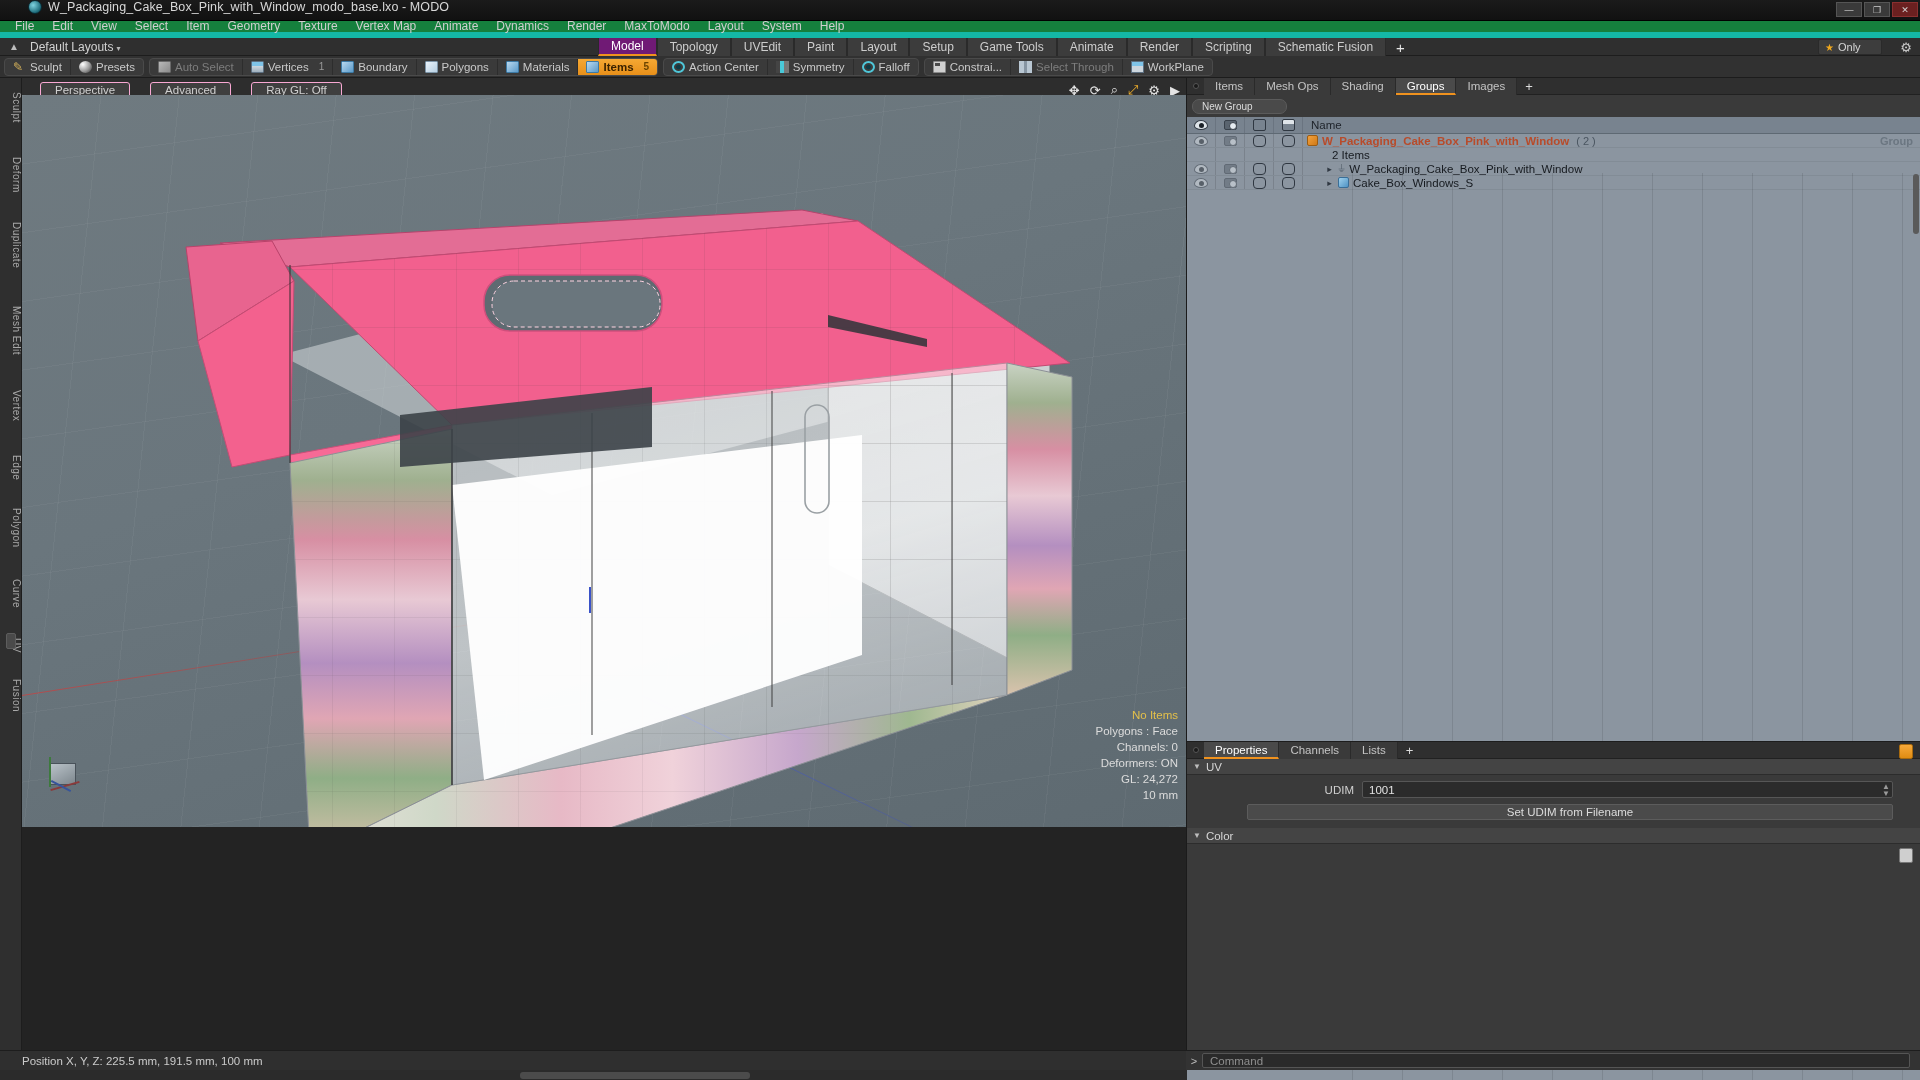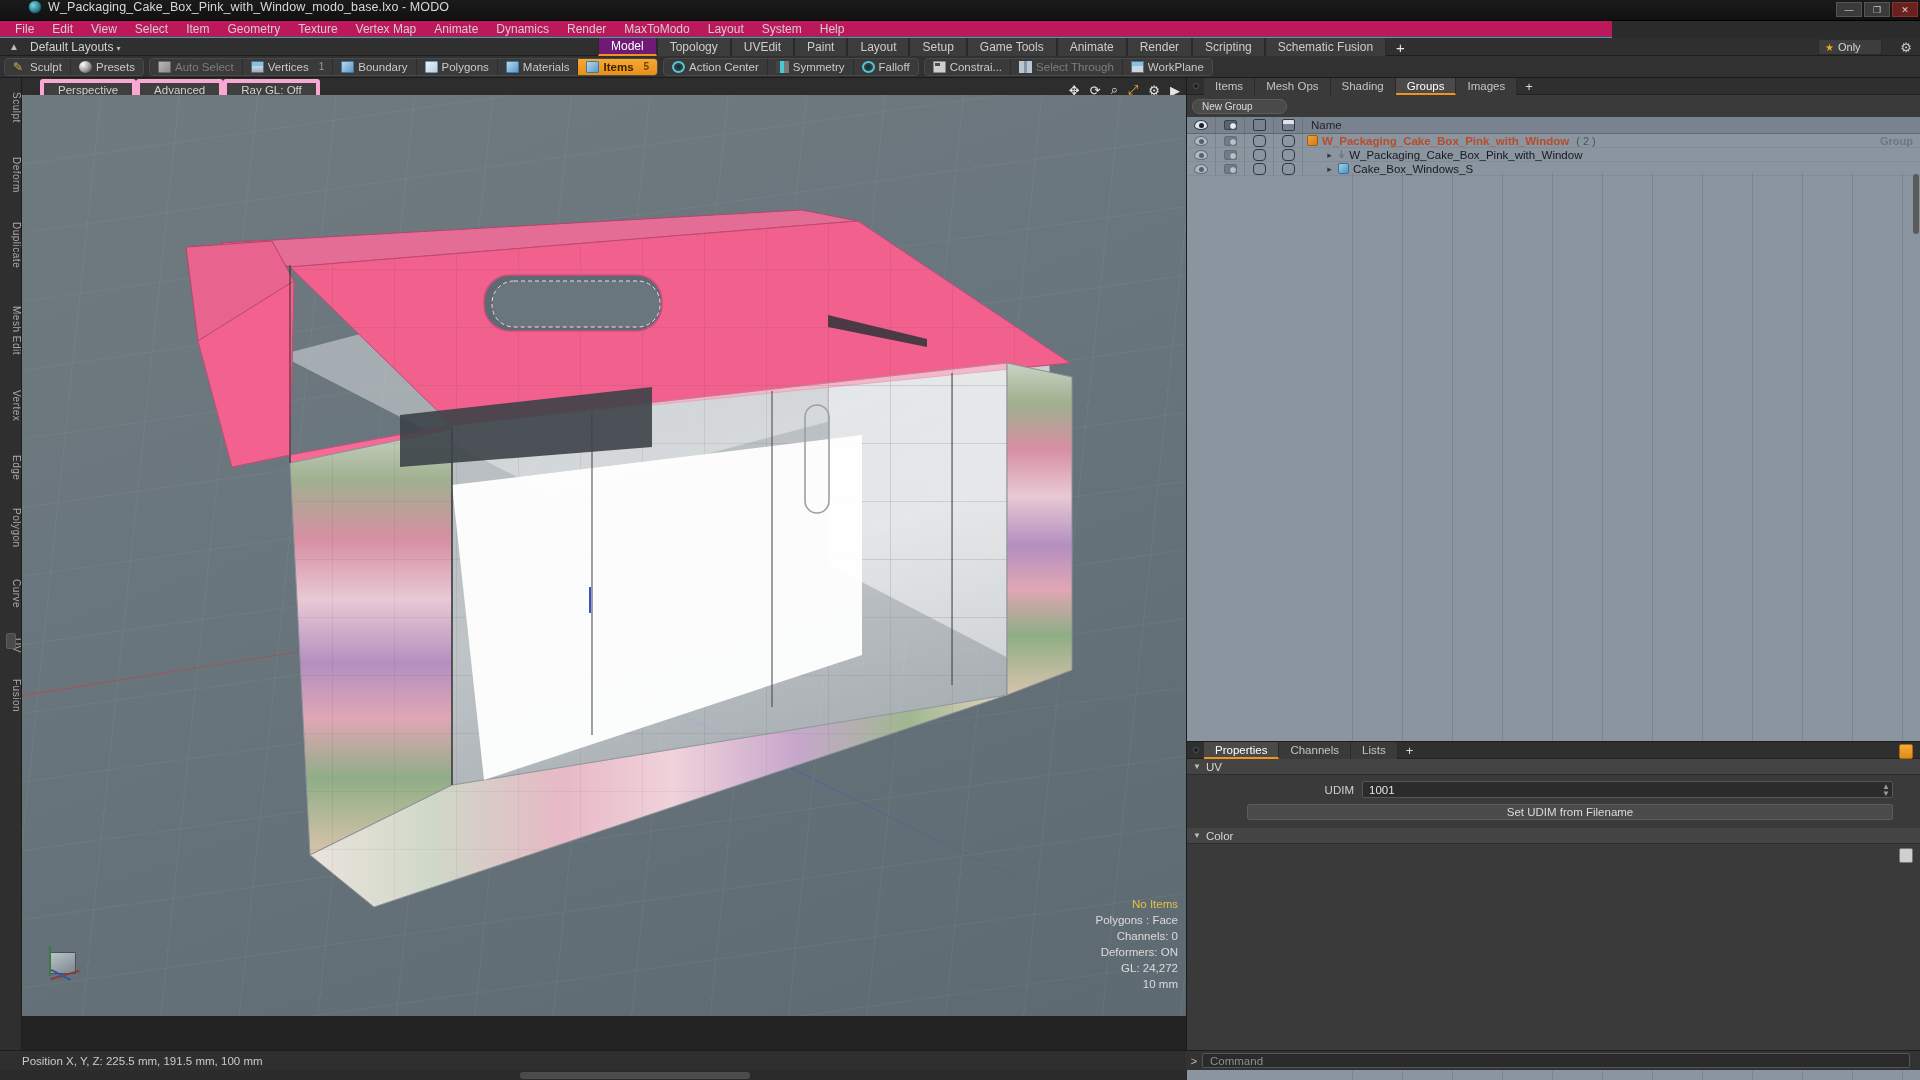--- a/index.html
+++ b/index.html
@@ -14,22 +14,22 @@
   #app-icon{ width:14px;height:14px;margin:0 6px 0 4px;border-radius:50%;
     background:radial-gradient(circle at 35% 35%,#7fd3e0,#1d6b7a 70%,#0d3640);
     border:1px solid #0a2a33; flex:none;}
   #title-text{ font-size:12.5px;color:#d8d8d8; white-space:nowrap; letter-spacing:.1px;}
   #win-btns{ position:absolute; right:2px; top:2px; display:flex; gap:2px; }
   .win-btn{ width:26px;height:15px;background:#3a3a3a;border:1px solid #555;
     display:flex;align-items:center;justify-content:center;font-size:9px;color:#d0d0d0;}
   .win-btn.close{ background:#6b2020;border-color:#8a3030;}
 
   
-  #menubar{ position:absolute;left:0;top:21px;width:1612px;height:17px;
-    background:#be185d;border-bottom:1px solid #14b8a6;display:flex;align-items:center;padding-left:6px;}
+  #menubar{ position:absolute;left:0;top:21px;width:1920px;height:17px;
+    background:#15803d;border-bottom:6px solid #14b8a6;display:flex;align-items:center;padding-left:6px;}
   .menu-item{ padding:0 9px;font-size:12px;color:#cfcfcf;line-height:17px;cursor:default;white-space:nowrap;}
 
   
   #layoutrow{ position:absolute;left:0;top:38px;width:1920px;height:18px;
     background:#2f2f2f;border-bottom:1px solid #1d1d1d;display:flex;align-items:center;}
   #home-icon{ width:16px;margin-left:6px;text-align:center;color:#bdbdbd;font-size:10px;}
   #default-layouts{ font-size:12px;color:#d2d2d2;margin-left:8px;white-space:nowrap;}
   #default-layouts .caret{ font-size:8px;margin-left:3px;color:#b5b5b5;}
   #layout-tabs{ position:absolute;left:598px;top:0;height:18px;display:flex;align-items:stretch;}
   .ltab{ padding:0 12px;font-size:12px;color:#cdcdcd;display:flex;align-items:center;
@@ -66,30 +66,30 @@
   .ic-target{ border-radius:50%;border:2px solid #4fc6d8;background:radial-gradient(circle,#0e3a44 40%,transparent 42%);}
   .ic-axis{ background:linear-gradient(90deg,#444 0 4px,#49c8d8 4px 8px,#777 8px 13px);}
   .ic-sq{ background:#cfcfcf;border:1px solid #8a8a8a;border-radius:1px;}
   .ic-sq::after{ content:"";position:absolute;left:1px;top:1px;width:5px;height:3px;background:#4a4a4a;}
   .ic-sel{ background:linear-gradient(90deg,#b9c7d3 0 5px,#8695a3 5px 8px,#b9c7d3 8px 13px);}
   .ic-wp{ background:linear-gradient(180deg,#7fc4e8 0 40%,#cdd6dd 40% 100%);border:1px solid #5d7082;}
 
   
   #viewwrap{ position:absolute;left:0;top:78px;width:1186px;height:980px;background:#232323;}
   #vp-tools{ position:absolute;left:22px;top:78px;width:1164px;height:24px;display:flex;align-items:center;gap:0;padding-left:18px;background:#2d2d2d;}
-  .vp-tab{ font-size:11.5px;color:#d0d0d0;padding:1px 14px;margin-right:0;background:#3f3f3f;border:4px solid #f9a8d4;border-radius:3px;white-space:nowrap;}
+  .vp-tab{ font-size:11.5px;color:#d0d0d0;padding:1px 14px;margin-right:20px;background:#3f3f3f;border:1px solid #f9a8d4;border-radius:3px;white-space:nowrap;}
   #vp-icons{ position:absolute;right:6px;top:0;height:24px;display:flex;align-items:center;gap:10px;color:#e4e4e4;font-size:13px;}
   #vp-icons .yl{ color:#f0ae2a; }
 
   #leftrail{ position:absolute;left:0;top:78px;width:22px;height:980px;background:#2f2f2f;border-right:1px solid #1d1d1d;}
   .rail-lbl{ position:absolute;left:0;width:22px;font-size:10px;color:#a9a9a9;
      writing-mode:vertical-rl; text-orientation:mixed; text-align:center;letter-spacing:.5px;}
   #rail-handle{ position:absolute;left:6px;top:555px;width:10px;height:16px;background:#4a4a4a;border:1px solid #5d5d5d;border-radius:2px;}
 
-  #viewport{ position:absolute;left:22px;top:95px;width:1164px;height:921px;
+  #viewport{ position:absolute;left:22px;top:95px;width:1164px;height:732px;
     background:linear-gradient(160deg,#6f7a80 0%,#6a767d 40%,#5e6a71 100%); overflow:hidden;}
   #grid-h{ position:absolute;left:0;top:0;width:100%;height:100%;
     background-image:
       linear-gradient(transparent 0,transparent 100%),
       repeating-linear-gradient(96deg, rgba(255,255,255,.045) 0 1px, transparent 1px 78px),
       repeating-linear-gradient(172deg, rgba(255,255,255,.04) 0 1px, transparent 1px 68px);}
   #axis-red{ position:absolute;left:0;top:600px;width:1164px;height:1px;
      background:linear-gradient(90deg,rgba(190,70,70,.85),rgba(140,60,60,.25) 40%,transparent 70%);
      transform:rotate(-9deg); transform-origin:0 0;}
   #axis-blue{ position:absolute;left:620px;top:600px;width:420px;height:1px;
@@ -491,20 +491,30 @@
             <span class="cubo rounded"></span>
           </div>
           <div class="nm">
             <span class="gicon"></span>
             <span>W_Packaging_Cake_Box_Pink_with_Window</span>
             <span class="gsuffix">( 2 )</span>
             <span class="gbadge">Group</span>
           </div>
         </div>
         <div class="irow">
+          <div class="c"></div>
+          <div class="c"></div>
+          <div class="c"></div>
+          <div class="c"></div>
+          <div class="nm indent1">
+            <span class="tw"></span>
+            <span>2 Items</span>
+          </div>
+        </div>
+        <div class="irow">
           <div class="c">
             <span class="eye dim"></span>
           </div>
           <div class="c">
             <span class="cam dim"></span>
           </div>
           <div class="c">
             <span class="cubo rounded"></span>
           </div>
           <div class="c">

